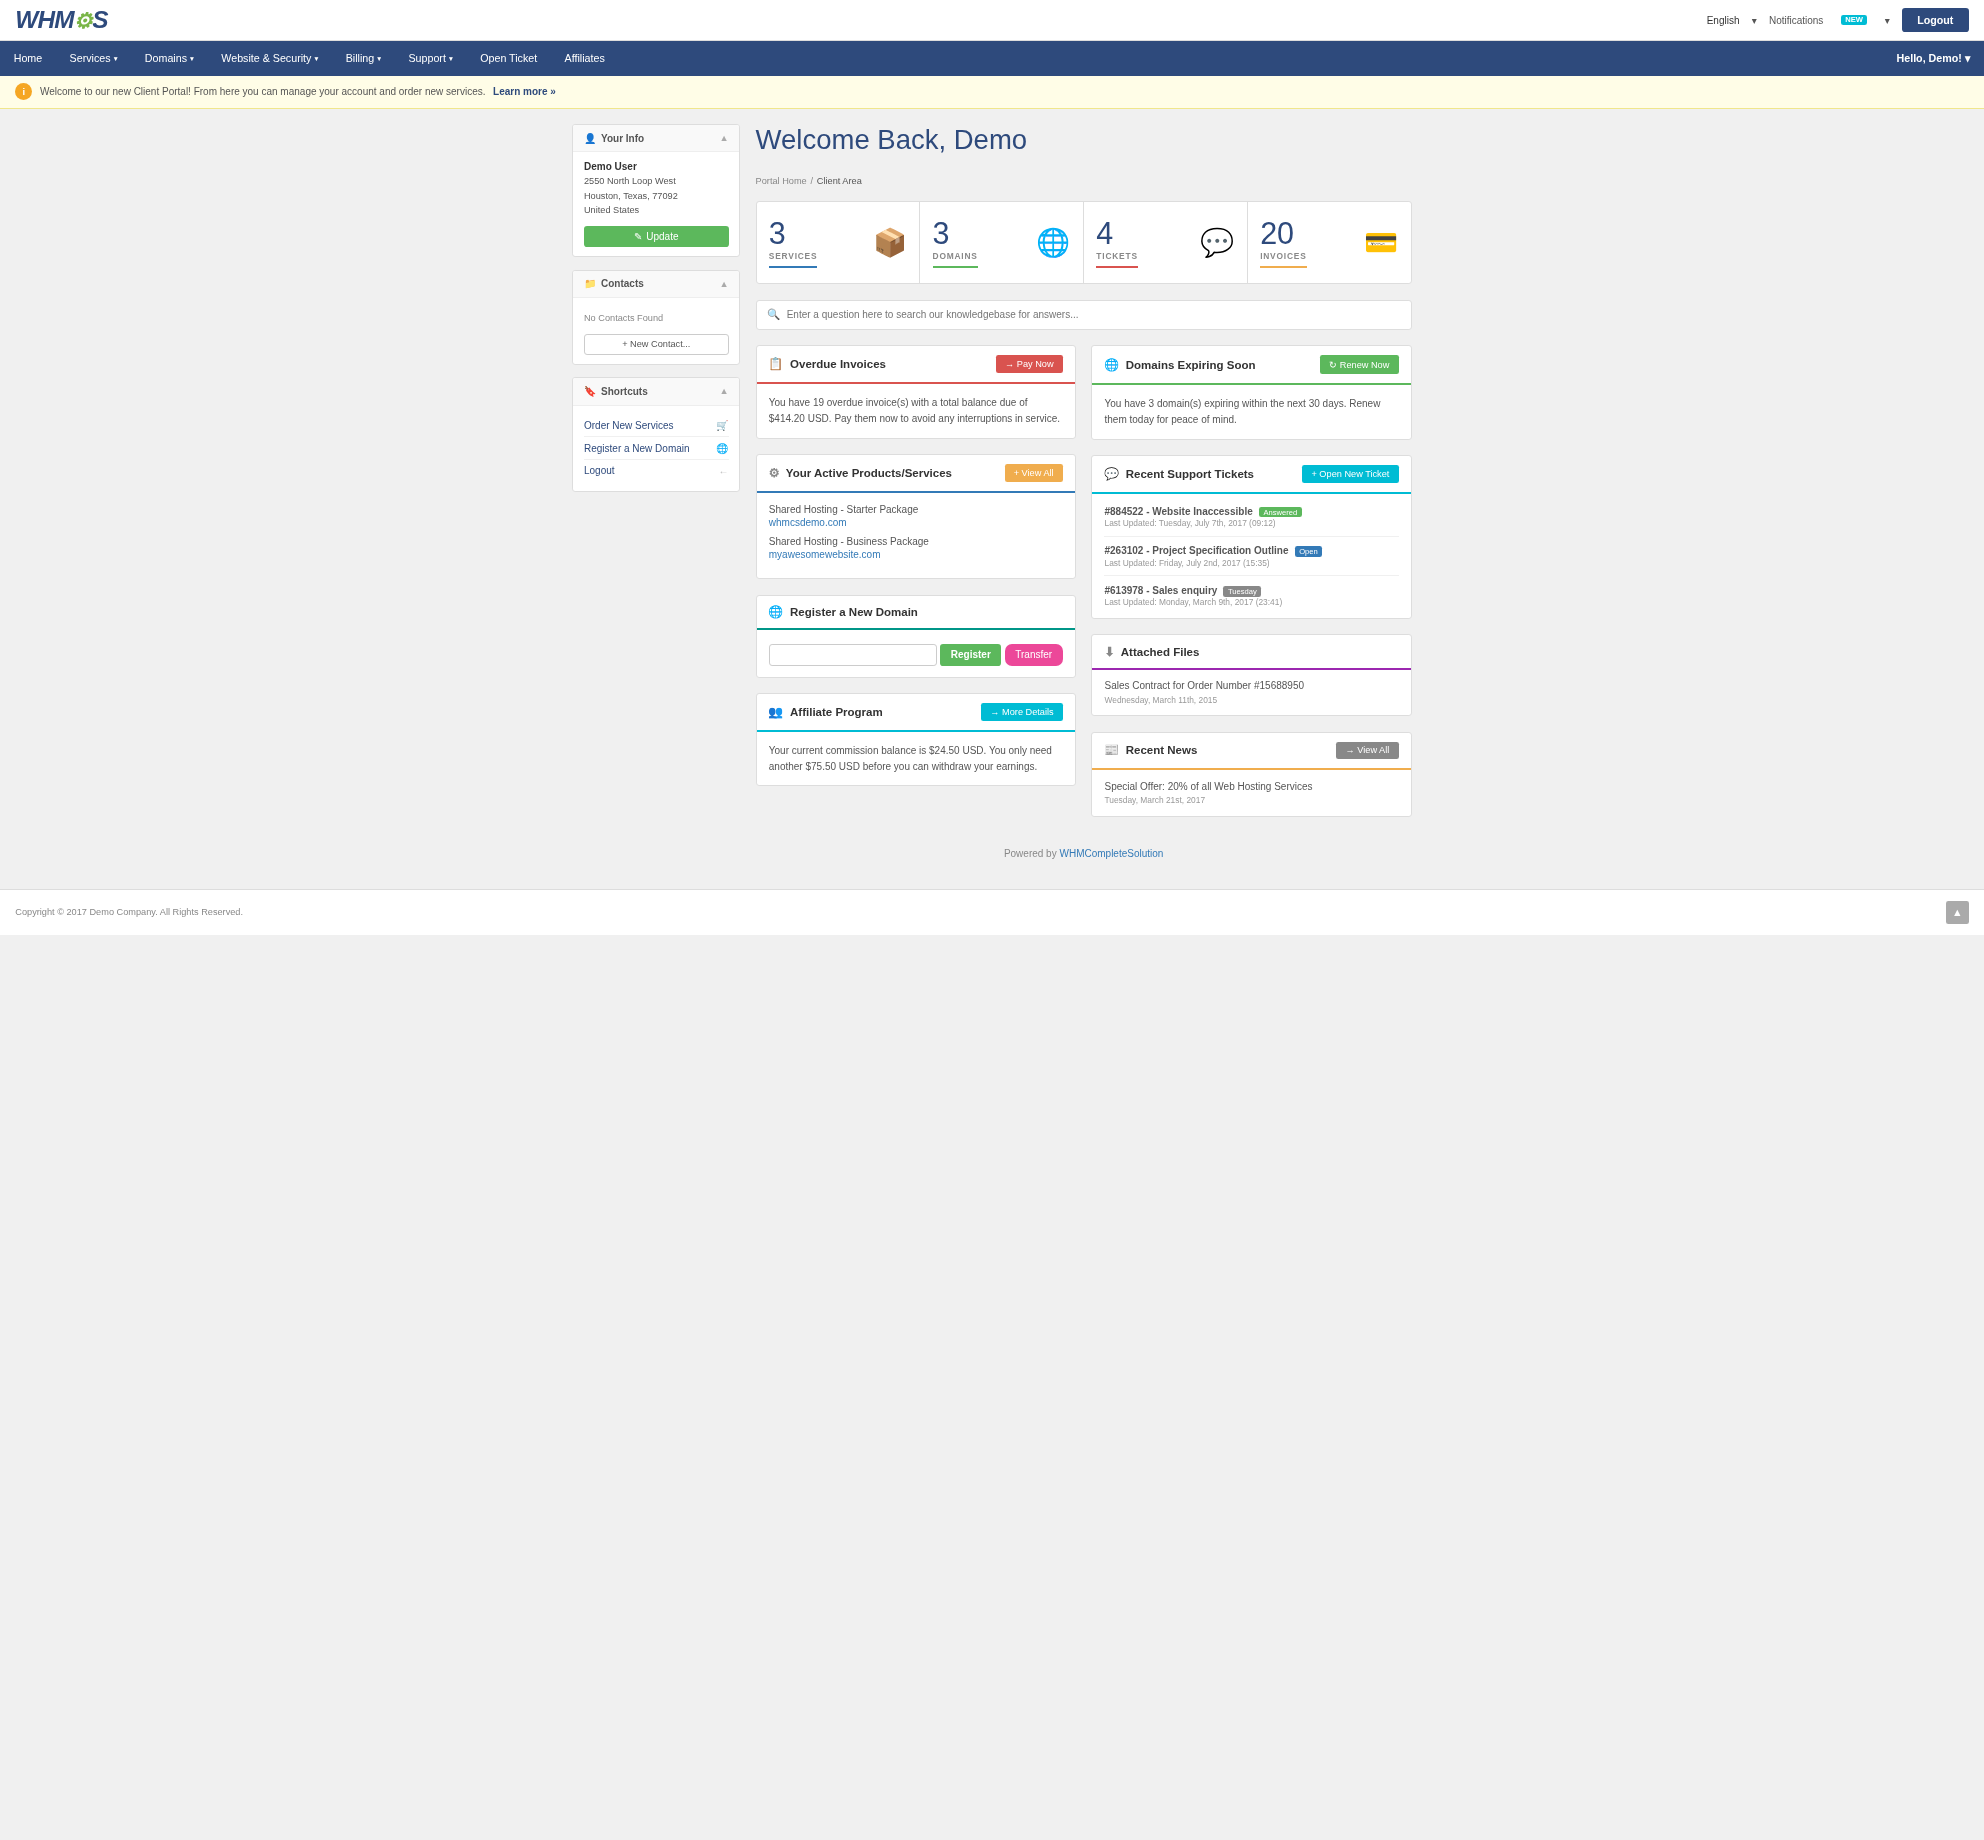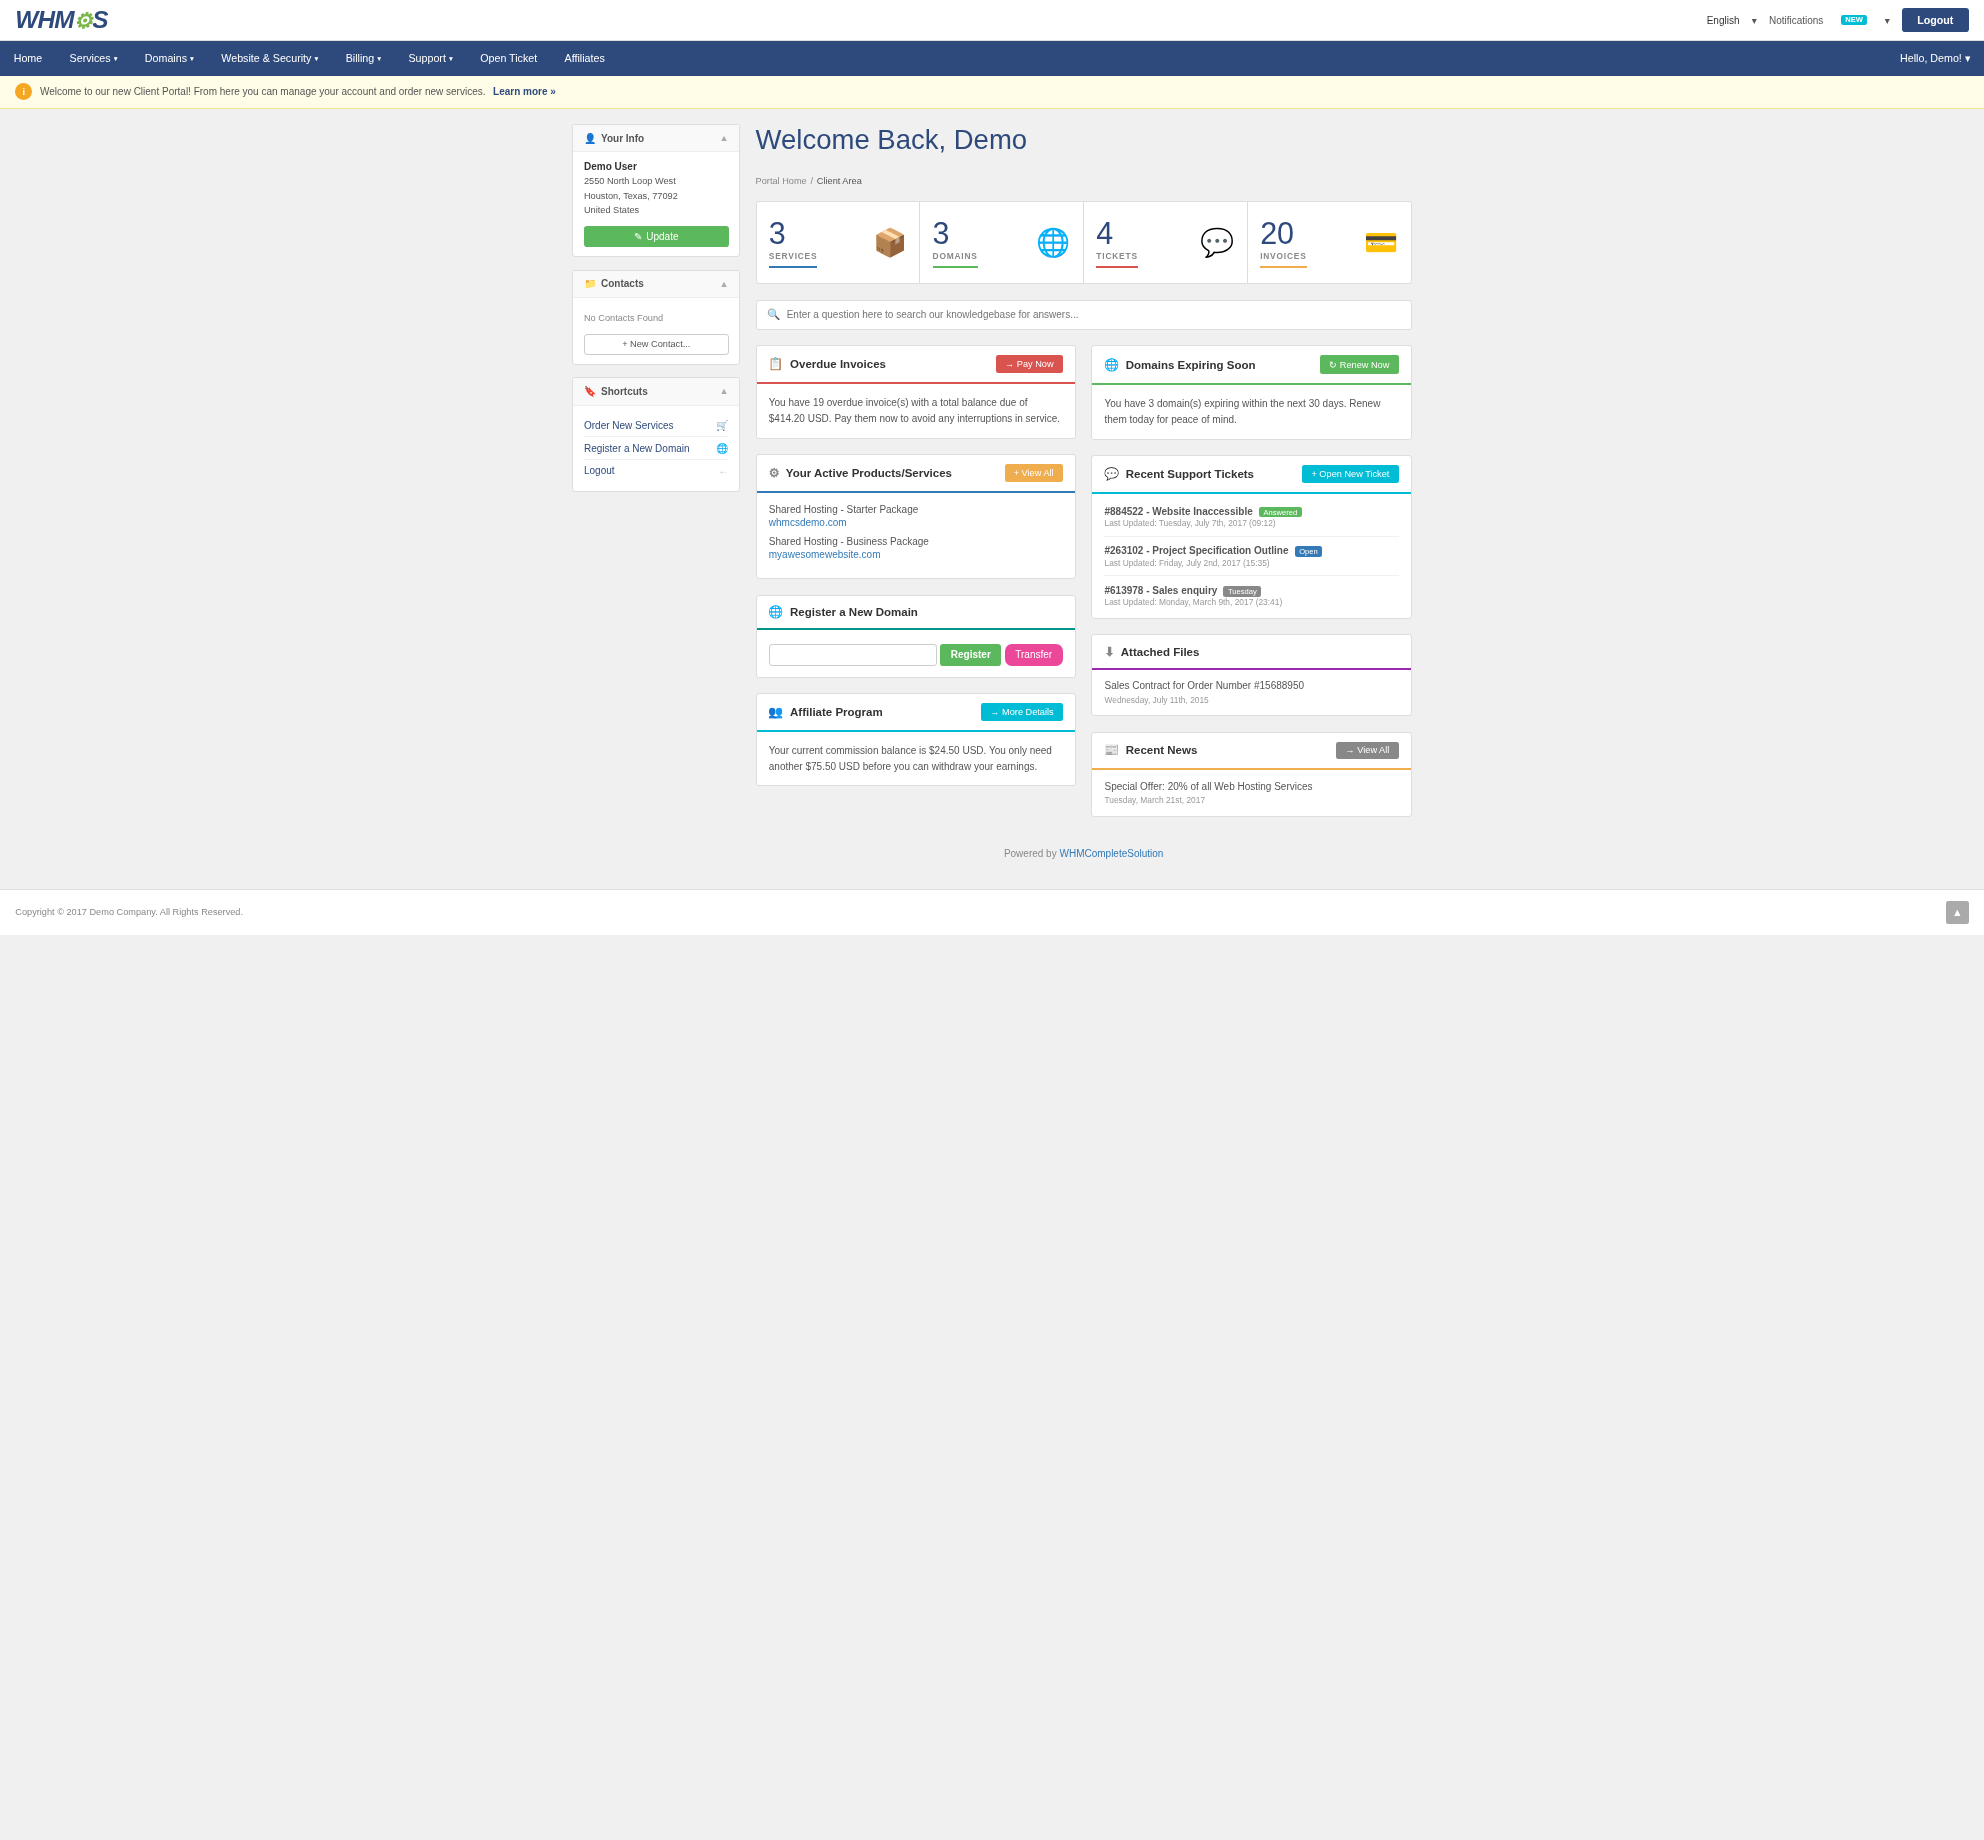--- a/index.html
+++ b/index.html
@@ -15,21 +15,21 @@
     .top-right .lang span { color: #333; }
     .notif-btn { font-size: 10px; color: #555; cursor: pointer; display: flex; align-items: flex-start; gap: 18px; }
     .notif-new { background: #00bcd4; color: #fff; font-size: 7.6px; padding: 0.8px 3.8px; border-radius: 2.3px; font-weight: bold; }
     .logout-btn { background: #2e4a7c; color: #fff; border: none; padding: 6.1px 15.3px; border-radius: 3.1px; cursor: pointer; font-size: 10.7px; font-weight: bold; }
 
     
     nav { background: #2e4a7c; display: flex; align-items: center; }
     .nav-items { display: flex; flex: 1; }
     .nav-item { color: #fff; padding: 10.7px 13.7px; cursor: pointer; font-size: 10.7px; white-space: nowrap; display: flex; align-items: center; gap: 3.1px; }
     .nav-item .arrow { font-size: 7.6px; }
-    .nav-hello { color: #fff; padding: 10.7px 13.7px; cursor: pointer; font-size: 10.7px; display: flex; align-items: center; gap: 3.1px; }
+    .nav-hello { color: #fff; padding: 10.7px 13.7px; cursor: pointer; font-size: 10.7px; display: flex; align-items: center; gap: 3.1px; font-weight: bold; }
 
     
     .notice-bar { background: #fffde7; border-bottom: 0.8px solid #f0e68c; padding: 7.6px 15.3px; display: flex; align-items: center; gap: 7.6px; font-size: 10px; color: #555; }
     .notice-icon { background: #f5a623; color: #fff; border-radius: 50%; width: 17px; height: 17px; display: flex; align-items: center; justify-content: center; font-size: 9.2px; font-weight: bold; flex-shrink: 0; }
     .notice-bar a { color: #2e4a7c; font-weight: bold; text-decoration: none; }
 
     
     .main-wrapper { display: flex; max-width: 870px; margin: 0 auto; padding: 15.3px; gap: 15.3px; }
 
     
@@ -418,21 +418,21 @@
 
         <div class="panel panel-purple">
           <div class="panel-header">
             <div class="panel-header-left">
               <span class="panel-icon">⬇</span>
               <span>Attached Files</span>
             </div>
           </div>
           <div class="panel-body">
             <div class="file-item">Sales Contract for Order Number #15688950</div>
-            <div class="file-date">Wednesday, July 11th, 2015</div>
+            <div class="file-date">Wednesday, March 11th, 2015</div>
           </div>
         </div>
 
         <div class="panel panel-orange">
           <div class="panel-header">
             <div class="panel-header-left">
               <span class="panel-icon">📰</span>
               <span>Recent News</span>
             </div>
             <button class="btn-view-all-grey">→ View All</button>

